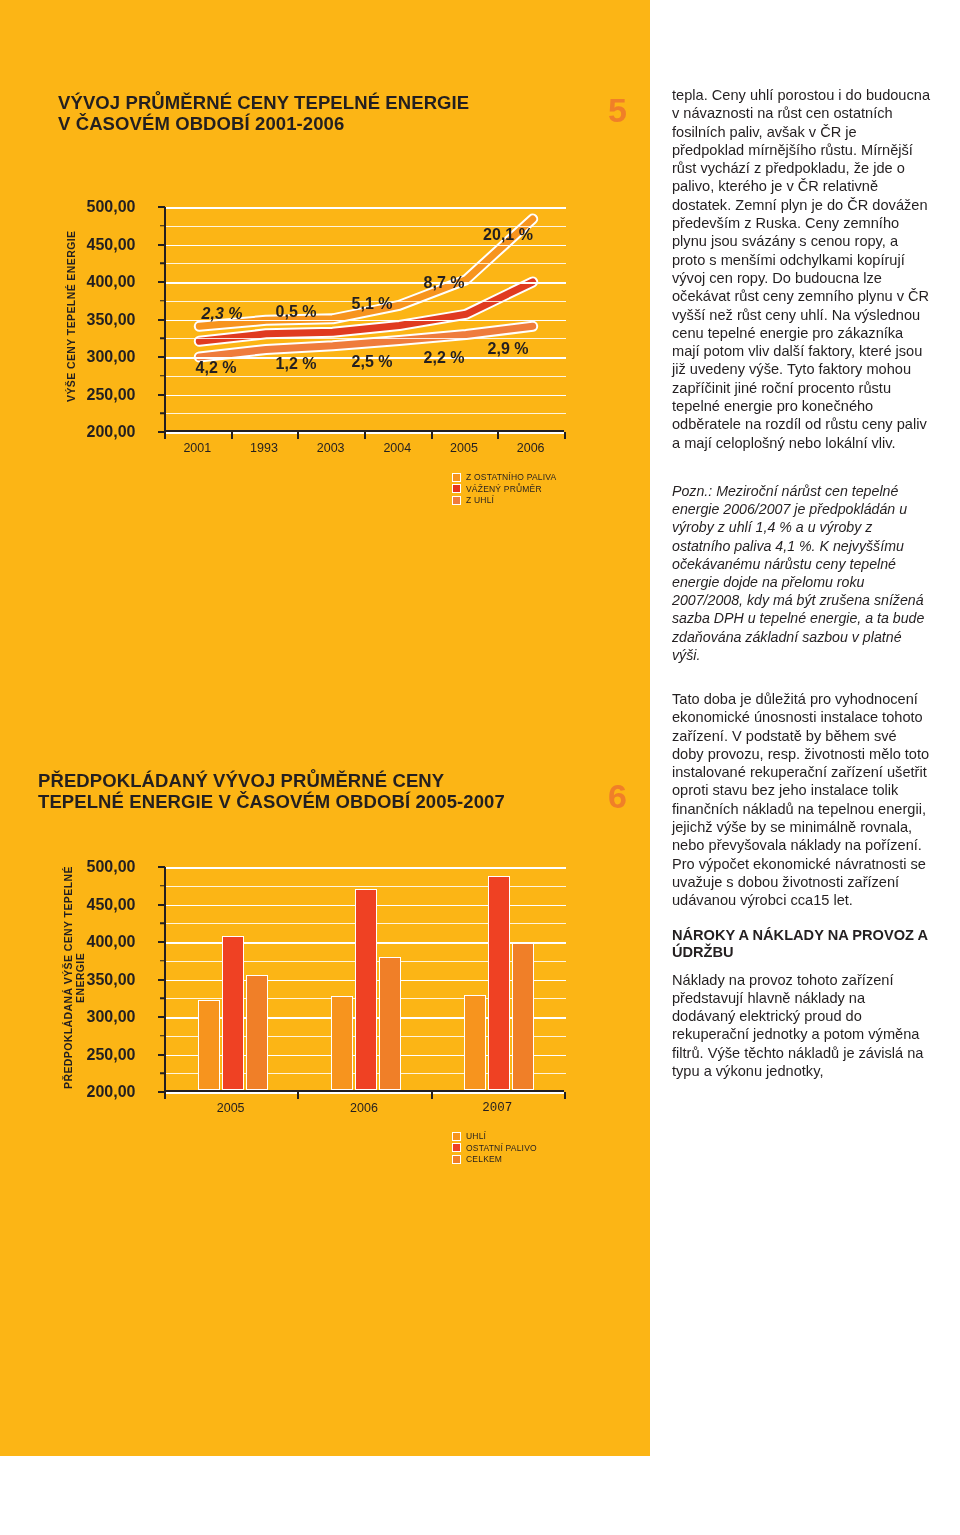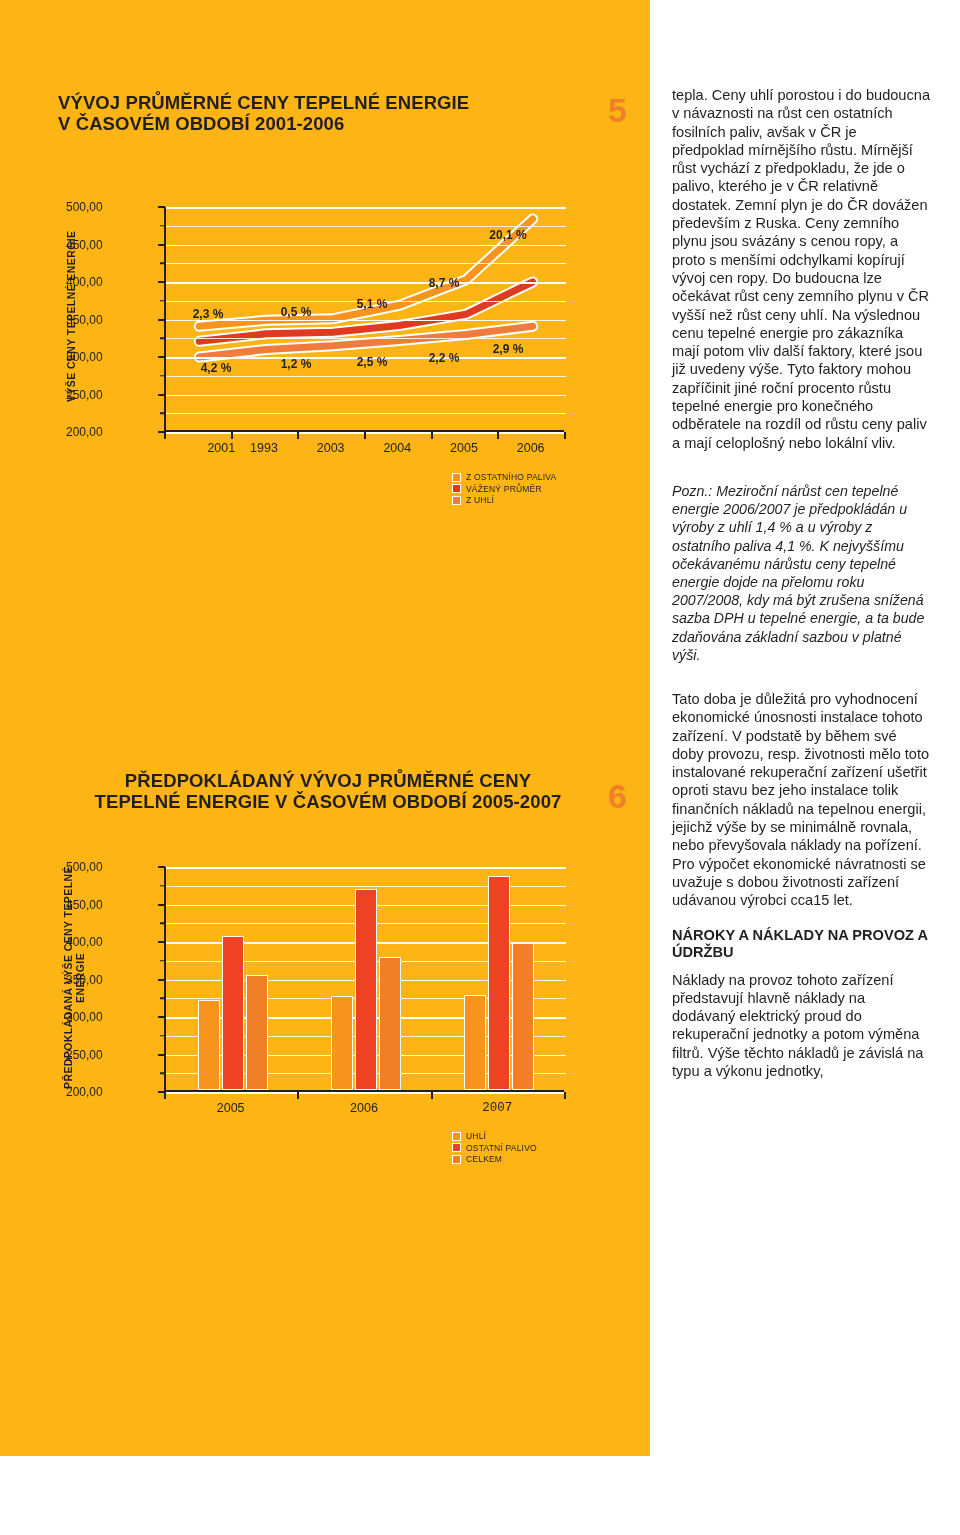--- a/index.html
+++ b/index.html
@@ -51,38 +51,39 @@
   .plot{
     position:absolute;
     border-left:2px solid #231f20;
     border-bottom:2px solid #231f20;
     box-sizing:border-box;
   }
   .gridline{position:absolute;left:0;height:1px;background:#ffffff;opacity:.85;}
   .gridline.major{height:1.5px;opacity:1;}
   .ytick-label{
     position:absolute;
-    font-size:12px;
+    font-size:16px;
     color:#231f20;
-    text-align:left;
+    text-align:center;
     white-space:nowrap;
     transform:translateY(-50%);
+    font-weight:bold;
   }
   .ytick-mark{position:absolute;width:7px;height:2px;background:#231f20;transform:translateY(-50%);}
   .ytick-mark.minor{width:5px;height:1.5px;}
   .xtick-mark{position:absolute;width:2px;height:7px;background:#231f20;}
   .xtick-label{
     position:absolute;font-size:12.5px;color:#231f20;
     text-align:center;white-space:nowrap;transform:translateX(-50%);
   }
 
   
   .lines-svg{position:absolute;left:0;top:0;overflow:visible;}
   .pct-label{
-    position:absolute;font-size:12px;font-weight:bold;color:#231f20;
+    position:absolute;font-size:16px;font-weight:bold;color:#231f20;
     white-space:nowrap;transform:translate(-50%,-50%);
   }
 
   
   .bar{position:absolute;bottom:0;border:1.5px solid #ffffff;box-sizing:border-box;}
 
   
   .legend{position:absolute;}
   .legend-row{display:flex;align-items:center;height:10px;margin-bottom:1.5px;}
   .legend-swatch{
@@ -182,27 +183,27 @@
       <div class="ytick-label" style="top: 87px; left: 8px; width: 90px;">400,00</div>
       <div class="ytick-label" style="top: 49.5px; left: 8px; width: 90px;">450,00</div>
       <div class="ytick-label" style="top: 12px; left: 8px; width: 90px;">500,00</div>
       <div class="xtick-mark" style="left: 106px; top: 237px;"></div>
       <div class="xtick-mark" style="left: 172.667px; top: 237px;"></div>
       <div class="xtick-mark" style="left: 239.333px; top: 237px;"></div>
       <div class="xtick-mark" style="left: 306px; top: 237px;"></div>
       <div class="xtick-mark" style="left: 372.667px; top: 237px;"></div>
       <div class="xtick-mark" style="left: 439.333px; top: 237px;"></div>
       <div class="xtick-mark" style="left: 506px; top: 237px;"></div>
-      <div class="xtick-label" style="left: 139.333px; top: 246px; margin-left: 24px;">2001</div>
+      <div class="xtick-label" style="left: 139.333px; top: 246px;">2001</div>
       <div class="xtick-label" style="left: 206px; top: 246px;">1993</div>
       <div class="xtick-label" style="left: 272.667px; top: 246px;">2003</div>
       <div class="xtick-label" style="left: 339.333px; top: 246px;">2004</div>
       <div class="xtick-label" style="left: 406px; top: 246px;">2005</div>
       <div class="xtick-label" style="left: 472.667px; top: 246px;">2006</div>
-      <div class="pct-label" style="left: 150px; top: 118.5px;">2,3 %</div>
+      <div class="pct-label" style="left: 164px; top: 118.5px; font-style: italic;">2,3 %</div>
       <div class="pct-label" style="left: 238px; top: 117px;">0,5 %</div>
       <div class="pct-label" style="left: 314px; top: 108.75px;">5,1 %</div>
       <div class="pct-label" style="left: 386px; top: 87.75px;">8,7 %</div>
       <div class="pct-label" style="left: 450px; top: 39.75px;">20,1 %</div>
       <div class="pct-label" style="left: 158px; top: 173.25px;">4,2 %</div>
       <div class="pct-label" style="left: 238px; top: 168.75px;">1,2 %</div>
       <div class="pct-label" style="left: 314px; top: 166.5px;">2,5 %</div>
       <div class="pct-label" style="left: 386px; top: 162.75px;">2,2 %</div>
       <div class="pct-label" style="left: 450px; top: 153.75px;">2,9 %</div>
     </div>
@@ -215,21 +216,21 @@
       <div class="legend-row">
         <span class="legend-swatch" style="background: rgb(232, 52, 27);"></span>
         <span class="legend-text">VÁŽENÝ PRŮMĚR</span>
       </div>
       <div class="legend-row">
         <span class="legend-swatch" style="background: rgb(239, 124, 60);"></span>
         <span class="legend-text">Z UHLÍ</span>
       </div>
     </div>
 
-  <div class="sec-title" style="left:38px;top:770px;width:580px;text-align:center;">PŘEDPOKLÁDANÝ VÝVOJ PRŮMĚRNÉ CENY
+  <div class="sec-title" style="left:38px;top:770px;width:580px;">PŘEDPOKLÁDANÝ VÝVOJ PRŮMĚRNÉ CENY
 TEPELNÉ ENERGIE V ČASOVÉM OBDOBÍ 2005-2007</div>
   <div class="sec-num" style="left:608px;top:779px;">6</div>
 
   <div class="chart-box" id="chart2" style="left:58px;top:855px;width:560px;height:260px;">
     <div class="axis-title" style="left:4px;top:10px;height:225px;width:26px;">PŘEDPOKLÁDANÁ VÝŠE CENY TEPELNÉ ENERGIE</div>
     <div class="plot" id="plot2" style="left:106px;top:12px;width:400px;height:225px;">
         <div class="gridline major" style="top: 225px; width: 400px;"></div>
         <div class="gridline" style="top: 206.25px; width: 400px;"></div>
         <div class="gridline major" style="top: 187.5px; width: 400px;"></div>
         <div class="gridline" style="top: 168.75px; width: 400px;"></div>

